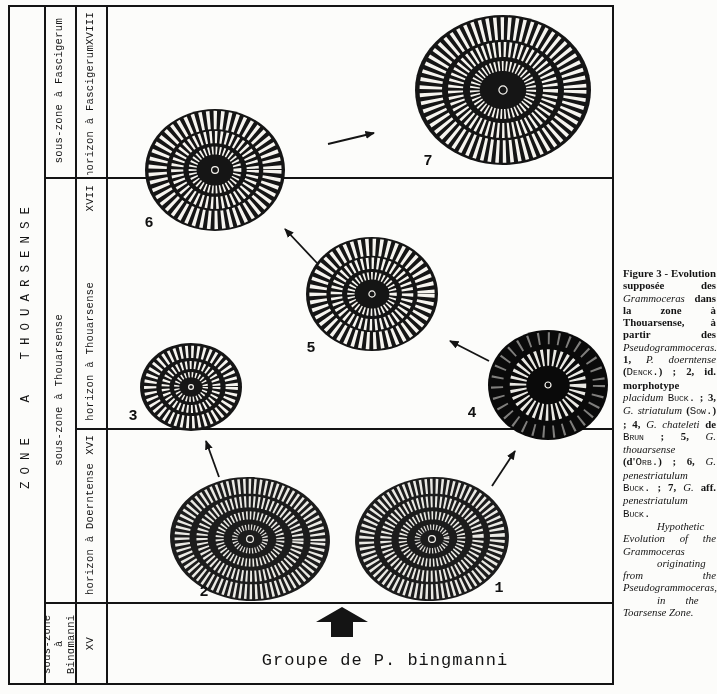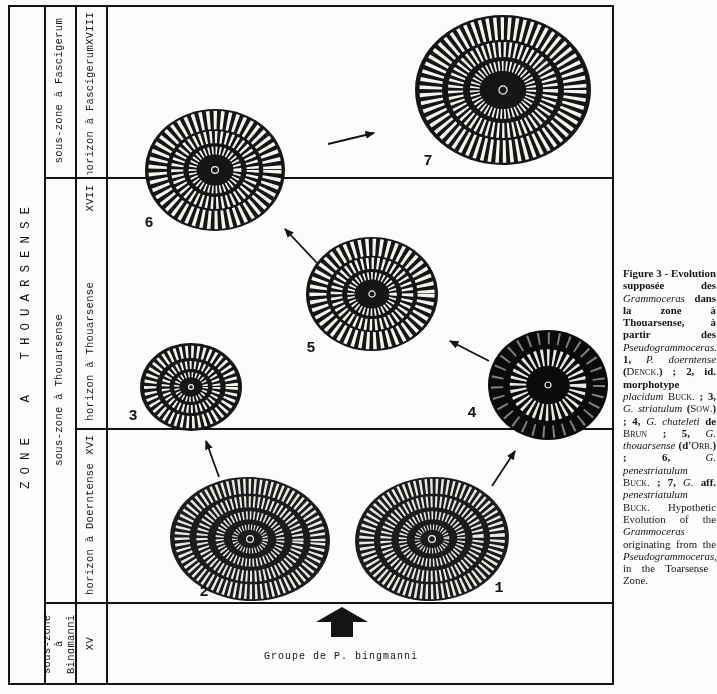--- a/index.html
+++ b/index.html
@@ -12,32 +12,32 @@
          border:2px solid #141414;box-sizing:border-box;}
   .cell{position:absolute;display:flex;align-items:center;justify-content:center;overflow:hidden;}
   .vtext{writing-mode:vertical-rl;transform:rotate(180deg);
          font-family:"Liberation Mono",monospace;color:#141414;
          font-size:10.5px;line-height:1.12;letter-spacing:0.3px;}
   .nowrap{white-space:nowrap;}
   #zone-cell .vtext{font-size:12.5px;letter-spacing:7px;word-spacing:14px;white-space:nowrap;}
   .hz{flex-direction:column;justify-content:space-between;padding:5px 0;box-sizing:border-box;}
   .wrapcell .vtext{height:72px;text-align:center;}
   #group-label{position:absolute;left:106px;top:651px;width:470px;text-align:center;
-               font-size:10px;letter-spacing:1px;}
+               font-size:17px;letter-spacing:1px;padding-left:44px;}
   #fig-svg{position:absolute;left:0;top:0;pointer-events:none;}
   .num{font-family:"Liberation Mono",monospace;font-weight:bold;font-size:15px;
        fill:#111;text-anchor:middle;}
   #caption{position:absolute;left:623px;top:267px;width:93px;
            font-family:"Liberation Serif",serif;font-size:10.8px;line-height:12.3px;
            text-align:justify;color:#141414;}
   .s-n{font-weight:bold;}
   .s-b{font-weight:bold;}
-  .s-i{}
+  .s-i{font-style:italic;margin-left:34px;}
   .s-bi{font-weight:normal;font-style:italic;}
-  .s-sc{font-variant:small-caps;}
+  .s-sc{font-variant:small-caps;font-family:Liberation Mono, monospace;}
 </style>
 </head>
 <body>
 
 <div id="page">
 
   <div id="frame"></div>
 
   <div class="vline" style="left:44px;top:5px;height:680px;"></div>
   <div class="vline" style="left:75px;top:5px;height:680px;"></div>

